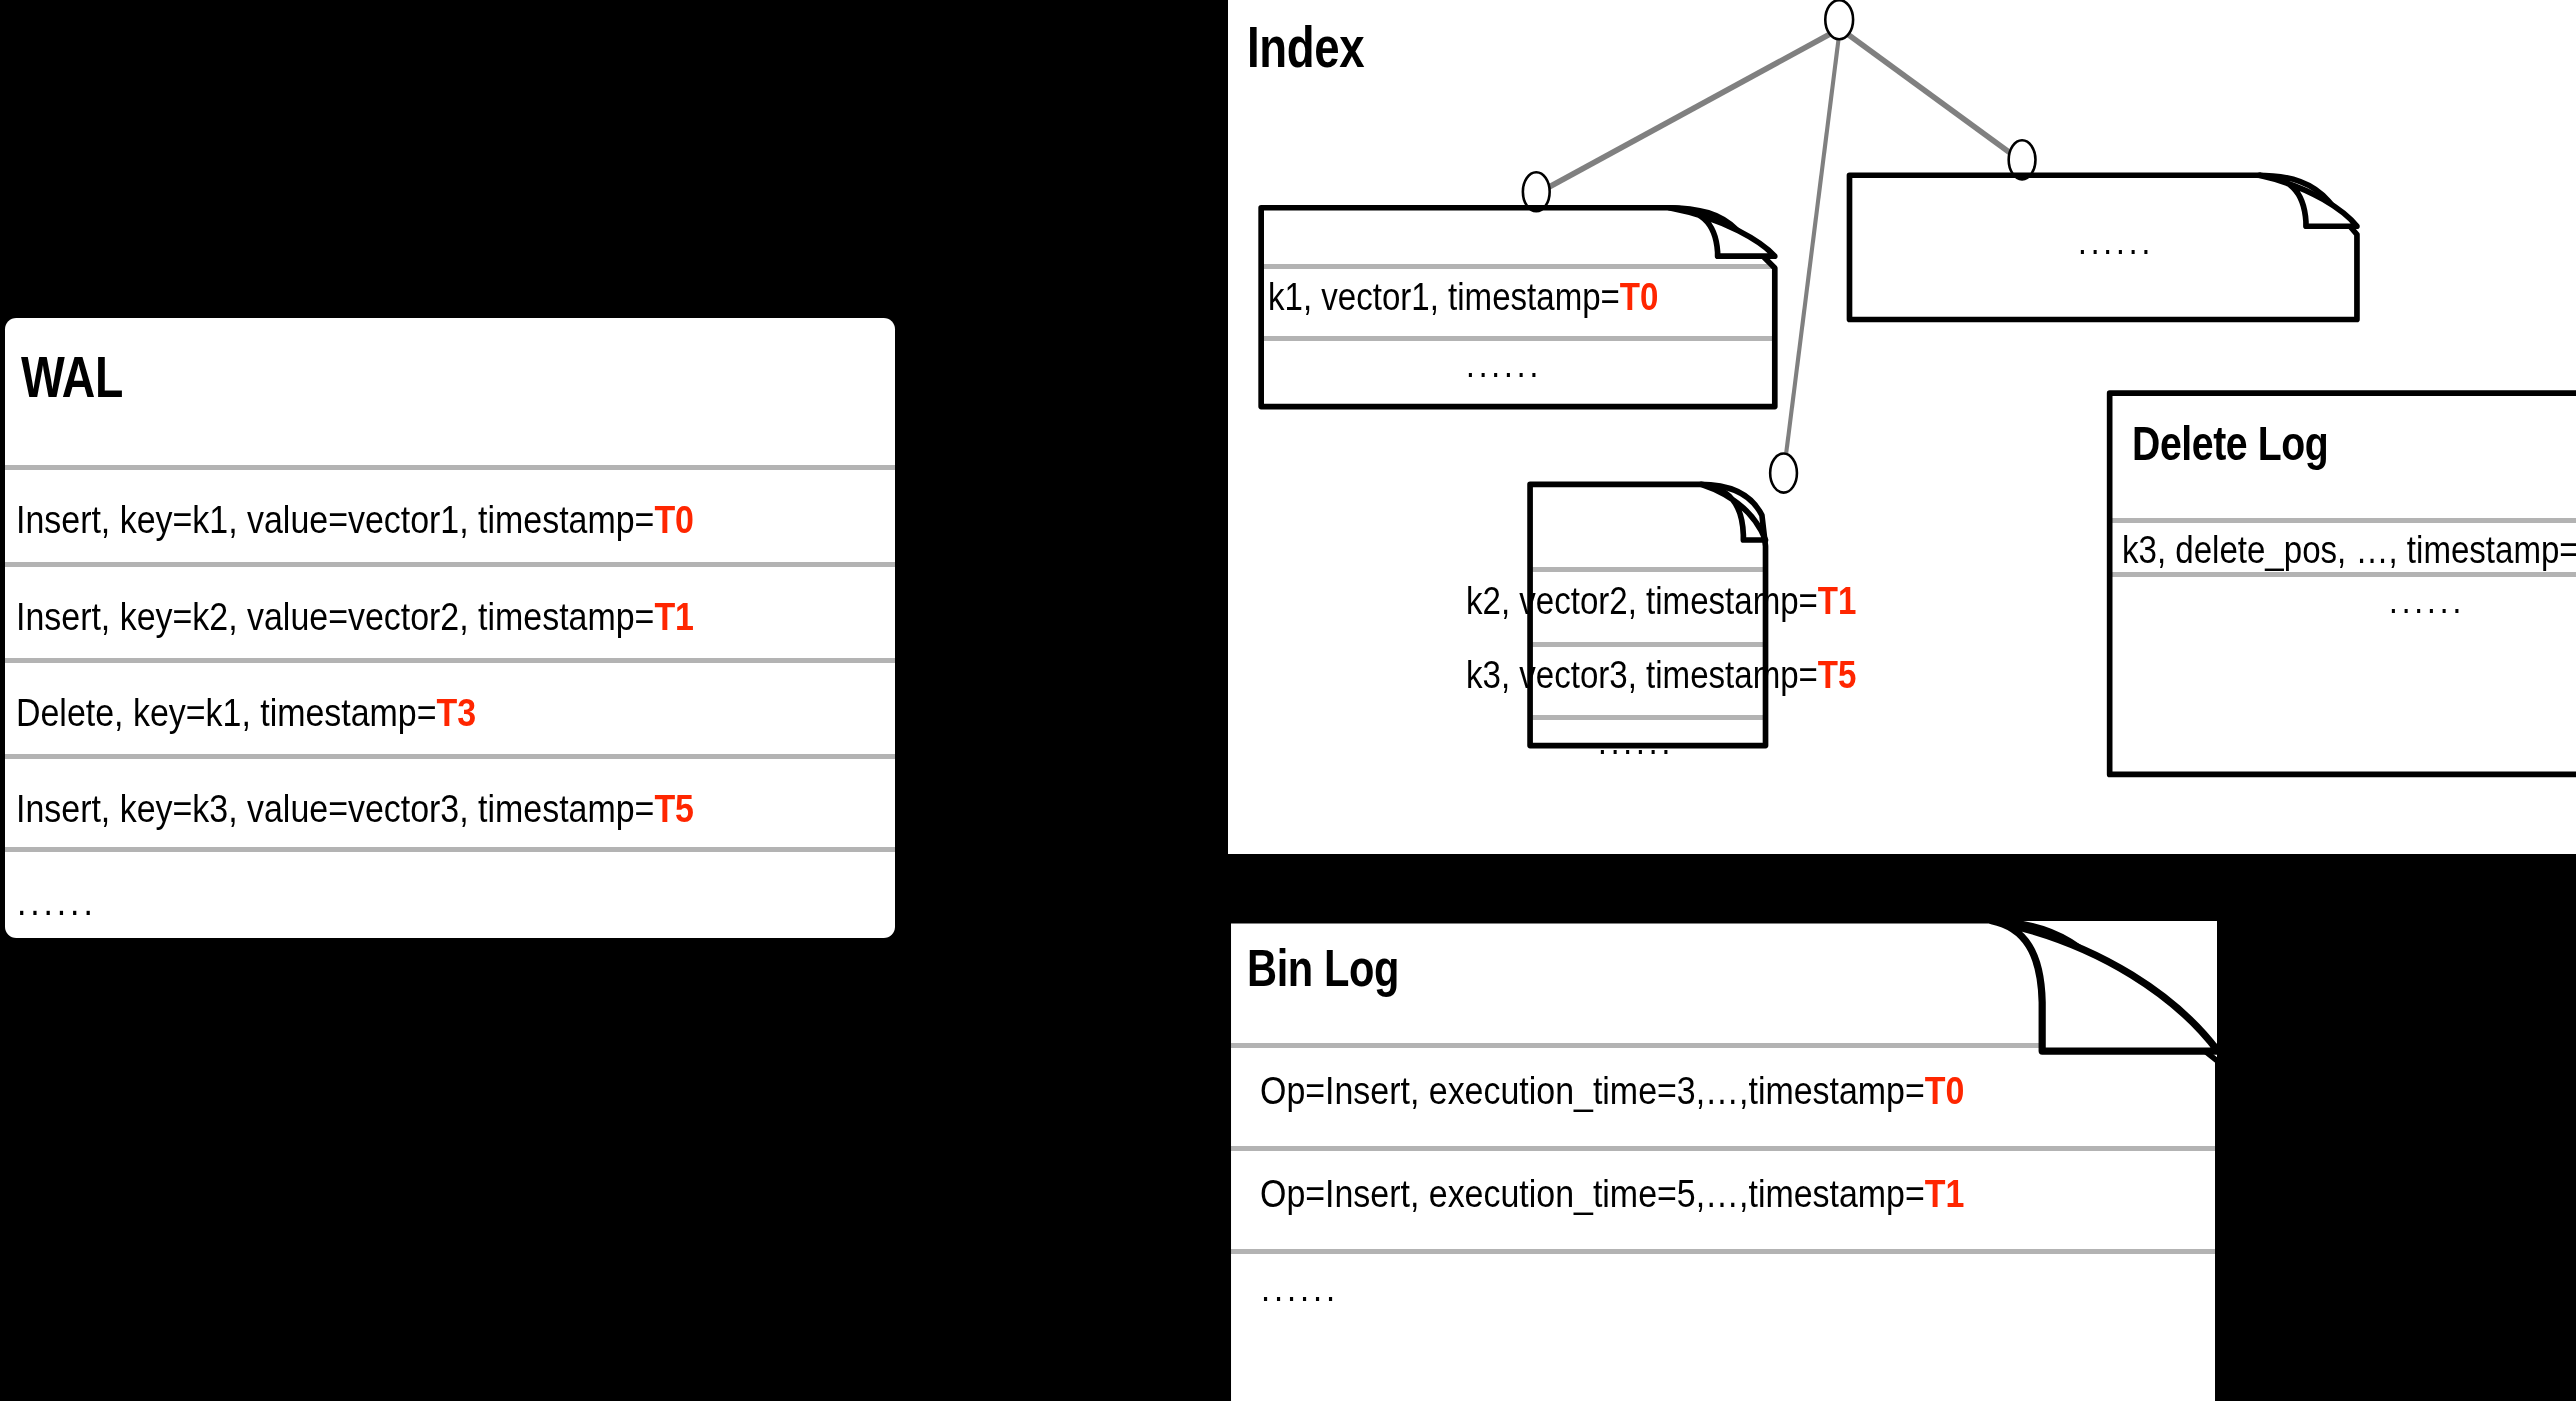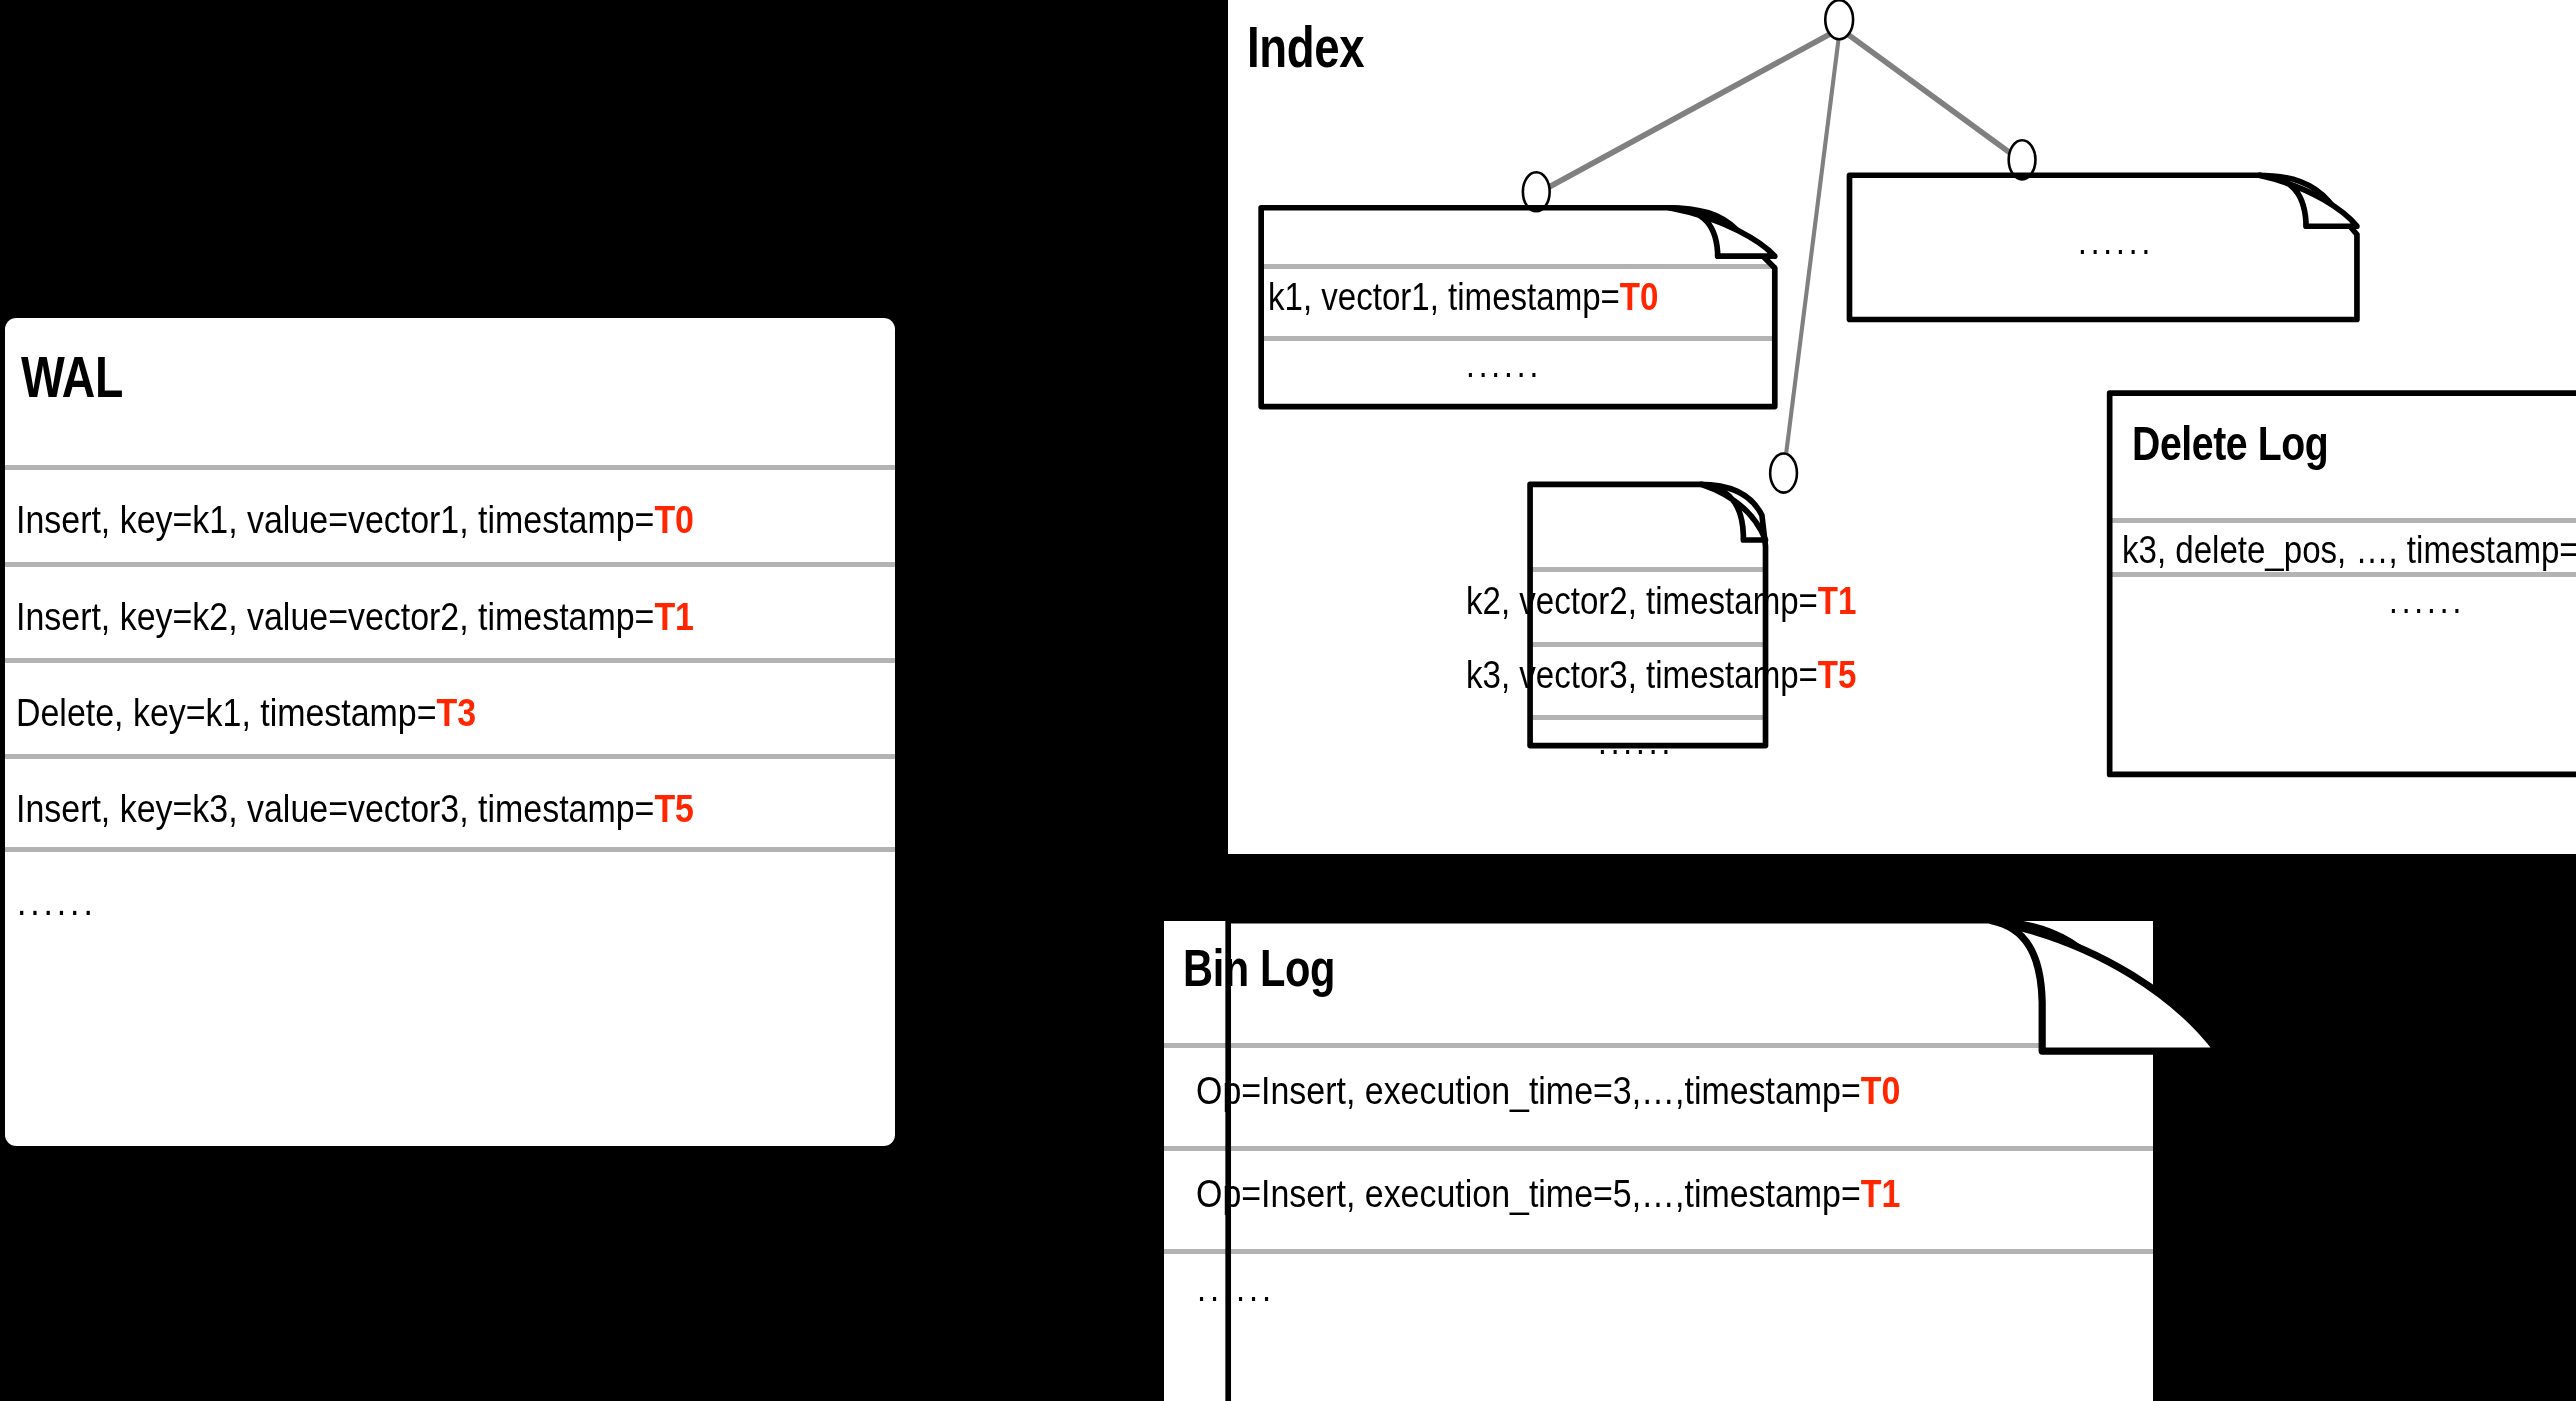--- a/index.html
+++ b/index.html
@@ -18,21 +18,21 @@
         font-family:"Liberation Sans","DejaVu Sans",sans-serif;transform:scaleX(0.9);
         transform-origin:left center;}
   svg.ov{position:absolute;left:0;top:0;width:2817px;height:1402px;pointer-events:none;}
   .card{position:absolute;box-sizing:border-box;background:#fff;}
 </style>
 </head>
 <body>
 
 <div id="stage">
 
-  <div class="panel" style="left:5.2px;top:318px;width:890px;height:828px;border-radius:11.3px;">
+  <div class="panel" style="left:5.2px;top:318px;width:890px;height:620px;border-radius:11.3px;">
     <div class="ttl" style="left:15.5px;top:25px;font-size:58px;">WAL</div>
     <div class="rowline" style="left:0;top:147px;width:890px;"></div>
     <div class="rowline" style="left:0;top:244px;width:890px;"></div>
     <div class="rowline" style="left:0;top:340px;width:890px;"></div>
     <div class="rowline" style="left:0;top:436px;width:890px;"></div>
     <div class="rowline" style="left:0;top:529px;width:890px;"></div>
 
     <div class="txt" style="left:11.3px;top:180px;font-size:39px;">
       <span>Insert, key=k1, value=vector1, timestamp=</span><span class="ts">T0</span>
     </div>
@@ -81,21 +81,21 @@
   <div class="card" style="left:2110px;top:393px;width:657px;height:381px;">
     <div class="ttl" style="left:21.6px;top:21.6px;font-size:49px;">Delete Log</div>
     <div class="rowline" style="left:0;top:125px;width:657px;"></div>
     <div class="rowline" style="left:0;top:179px;width:657px;"></div>
     <div class="txt" style="left:12.4px;top:136px;font-size:38px;">
       <span>k3, delete_pos, …, timestamp=</span>
     </div>
     <div class="dots" style="left:278px;top:195px;font-size:36px;">······</div>
   </div>
 
-  <div class="card" style="left:1164px;top:921px;width:989px;height:481px;">
+  <div class="card" style="left:1228px;top:921px;width:989px;height:481px;">
     <div class="ttl" style="left:18.5px;top:16.5px;font-size:52px;">Bin Log</div>
     <div class="rowline" style="left:0;top:122px;width:989px;"></div>
     <div class="rowline" style="left:0;top:225px;width:989px;"></div>
     <div class="rowline" style="left:0;top:328px;width:989px;"></div>
     <div class="txt" style="left:32px;top:148px;font-size:39px;">
       <span>Op=Insert, execution_time=3,…,timestamp=</span><span class="ts">T0</span>
     </div>
     <div class="txt" style="left:32px;top:251px;font-size:39px;">
       <span>Op=Insert, execution_time=5,…,timestamp=</span><span class="ts">T1</span>
     </div>

